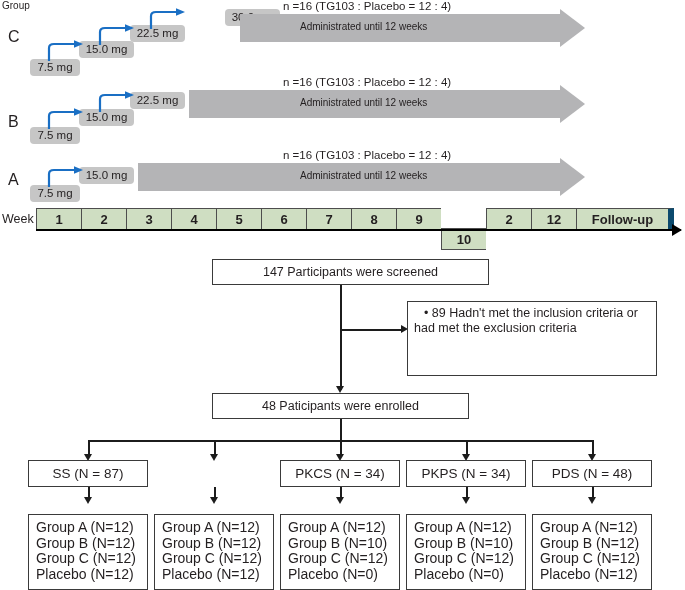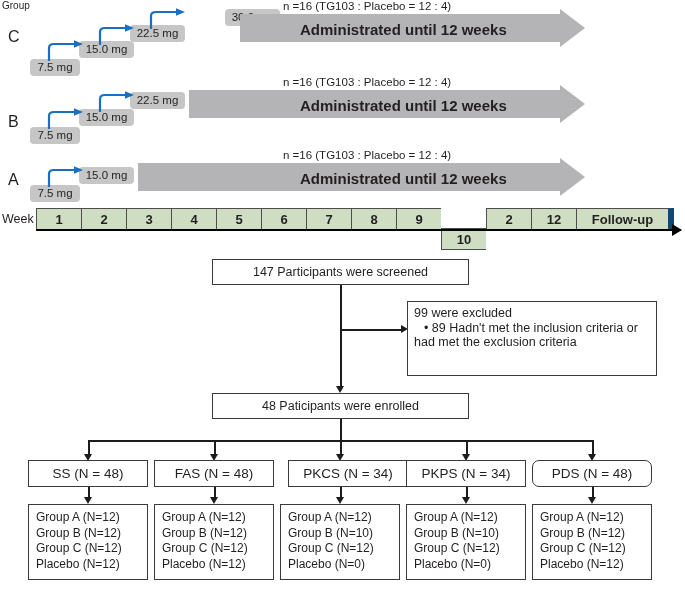--- a/index.html
+++ b/index.html
@@ -65,24 +65,23 @@
     border-left: 25px solid #b4b4b6;
   }
   .maint-n {
     position: absolute;
     font-size: 11.5px;
     white-space: nowrap;
     color: #231f20;
   }
   .maint-txt {
     position: absolute;
-    font-size: 15px;
+    font-size: 10px;
     white-space: nowrap;
     color: #231f20;
-    font-weight: bold;
   }
 
   
   .esc { position: absolute; }
 
   
   #timeline { position: absolute; left: 36px; top: 208px; height: 22px; display: flex; }
   .wk {
     background: #cfdec2;
     border: 1px solid #4d4d4d;
@@ -132,22 +131,23 @@
     line-height: 14.5px;
   }
   .fbox .indent { padding-left: 10px; }
   .setbox {
     font-size: 13.5px;
   }
   .detailbox {
     display: block;
     text-align: left;
     padding: 5px 7px;
-    font-size: 12px;
+    font-size: 14px;
     line-height: 15.5px;
+    margin-top: 10px;
   }
 
   
   .vline { position: absolute; width: 1.6px; background: #1c1c1c; }
   .hline { position: absolute; height: 1.6px; background: #1c1c1c; }
   .arrowdown {
     position: absolute;
     width: 0; height: 0;
     border-left: 4.5px solid transparent;
     border-right: 4.5px solid transparent;
@@ -250,55 +250,53 @@
       <div class="wk" style="width: 45px;">2</div>
       <div class="wk" style="width: 45px;">12</div>
       <div class="wk last" style="width: 98px;">Follow-up</div>
     </div>
   <div class="axis-line" style="width:645px;"></div>
   <div class="axis-head" style="left:672px;"></div>
 </div>
 
 <div id="flow">
 
-  <div class="fbox" style="left:212px; top:14px; width:257px; height:26px;">147 Participants were screened</div>
+  <div class="fbox" style="left:212px; top:14px; width:277px; height:26px;">147 Participants were screened</div>
 
   <div class="vline" style="left:340px; top:40px; height:105px;"></div>
   <div class="arrowdown" style="left:336px; top:141px;"></div>
 
   <div class="hline" style="left:340px; top:84px; width:64px;"></div>
   <div class="arrowright" style="left:401px; top:80px;"></div>
 
   <div class="fbox left-align" style="left:407px; top:56px; width:250px; height:75px;">
-    <div>99 were excluded</div>
     <div class="indent">• 89 Hadn't met the inclusion criteria or</div>
     <div>had met the exclusion criteria</div>
   </div>
 
   <div class="fbox" style="left:212px; top:148px; width:257px; height:26px;">48 Paticipants were enrolled</div>
 
   <div class="vline" style="left:340px; top:174px; height:22px;"></div>
   <div class="hline" style="left:88px; top:195px; width:505px;"></div>
 
   <div class="vline" style="left:88px;  top:195px; height:17px;"></div>
   <div class="arrowdown" style="left:84px;  top:209px;"></div>
   <div class="vline" style="left:214px; top:195px; height:17px;"></div>
   <div class="arrowdown" style="left:210px; top:209px;"></div>
   <div class="vline" style="left:340px; top:195px; height:17px;"></div>
   <div class="arrowdown" style="left:336px; top:209px;"></div>
   <div class="vline" style="left:466px; top:195px; height:17px;"></div>
   <div class="arrowdown" style="left:462px; top:209px;"></div>
   <div class="vline" style="left:592px; top:195px; height:17px;"></div>
   <div class="arrowdown" style="left:588px; top:209px;"></div>
 
-  <div class="fbox setbox" style="left:28px;  top:215px; width:120px; height:27px;">SS (N = 48)</div>
-  <div class="fbox setbox" style="left:154px; top:215px; width:120px; height:27px;">FAS (N = 48)</div>
-  <div class="fbox setbox" style="left:280px; top:215px; width:120px; height:27px;margin-left:8px;">PKCS (N = 34)</div>
+  <div class="fbox setbox" style="left:28px;  top:215px; width:120px; height:27px;">SS (N = 87)</div>
+  <div class="fbox setbox" style="left:280px; top:215px; width:120px; height:27px;">PKCS (N = 34)</div>
   <div class="fbox setbox" style="left:406px; top:215px; width:120px; height:27px;">PKPS (N = 34)</div>
-  <div class="fbox setbox" style="left:532px; top:215px; width:120px; height:27px;border-radius:7px;">PDS (N = 48)</div>
+  <div class="fbox setbox" style="left:532px; top:215px; width:120px; height:27px;">PDS (N = 48)</div>
 
   <div class="vline" style="left:88px;  top:242px; height:12px;"></div>
   <div class="arrowdown" style="left:84px;  top:252px;"></div>
   <div class="vline" style="left:214px; top:242px; height:12px;"></div>
   <div class="arrowdown" style="left:210px; top:252px;"></div>
   <div class="vline" style="left:340px; top:242px; height:12px;"></div>
   <div class="arrowdown" style="left:336px; top:252px;"></div>
   <div class="vline" style="left:466px; top:242px; height:12px;"></div>
   <div class="arrowdown" style="left:462px; top:252px;"></div>
   <div class="vline" style="left:592px; top:242px; height:12px;"></div>

